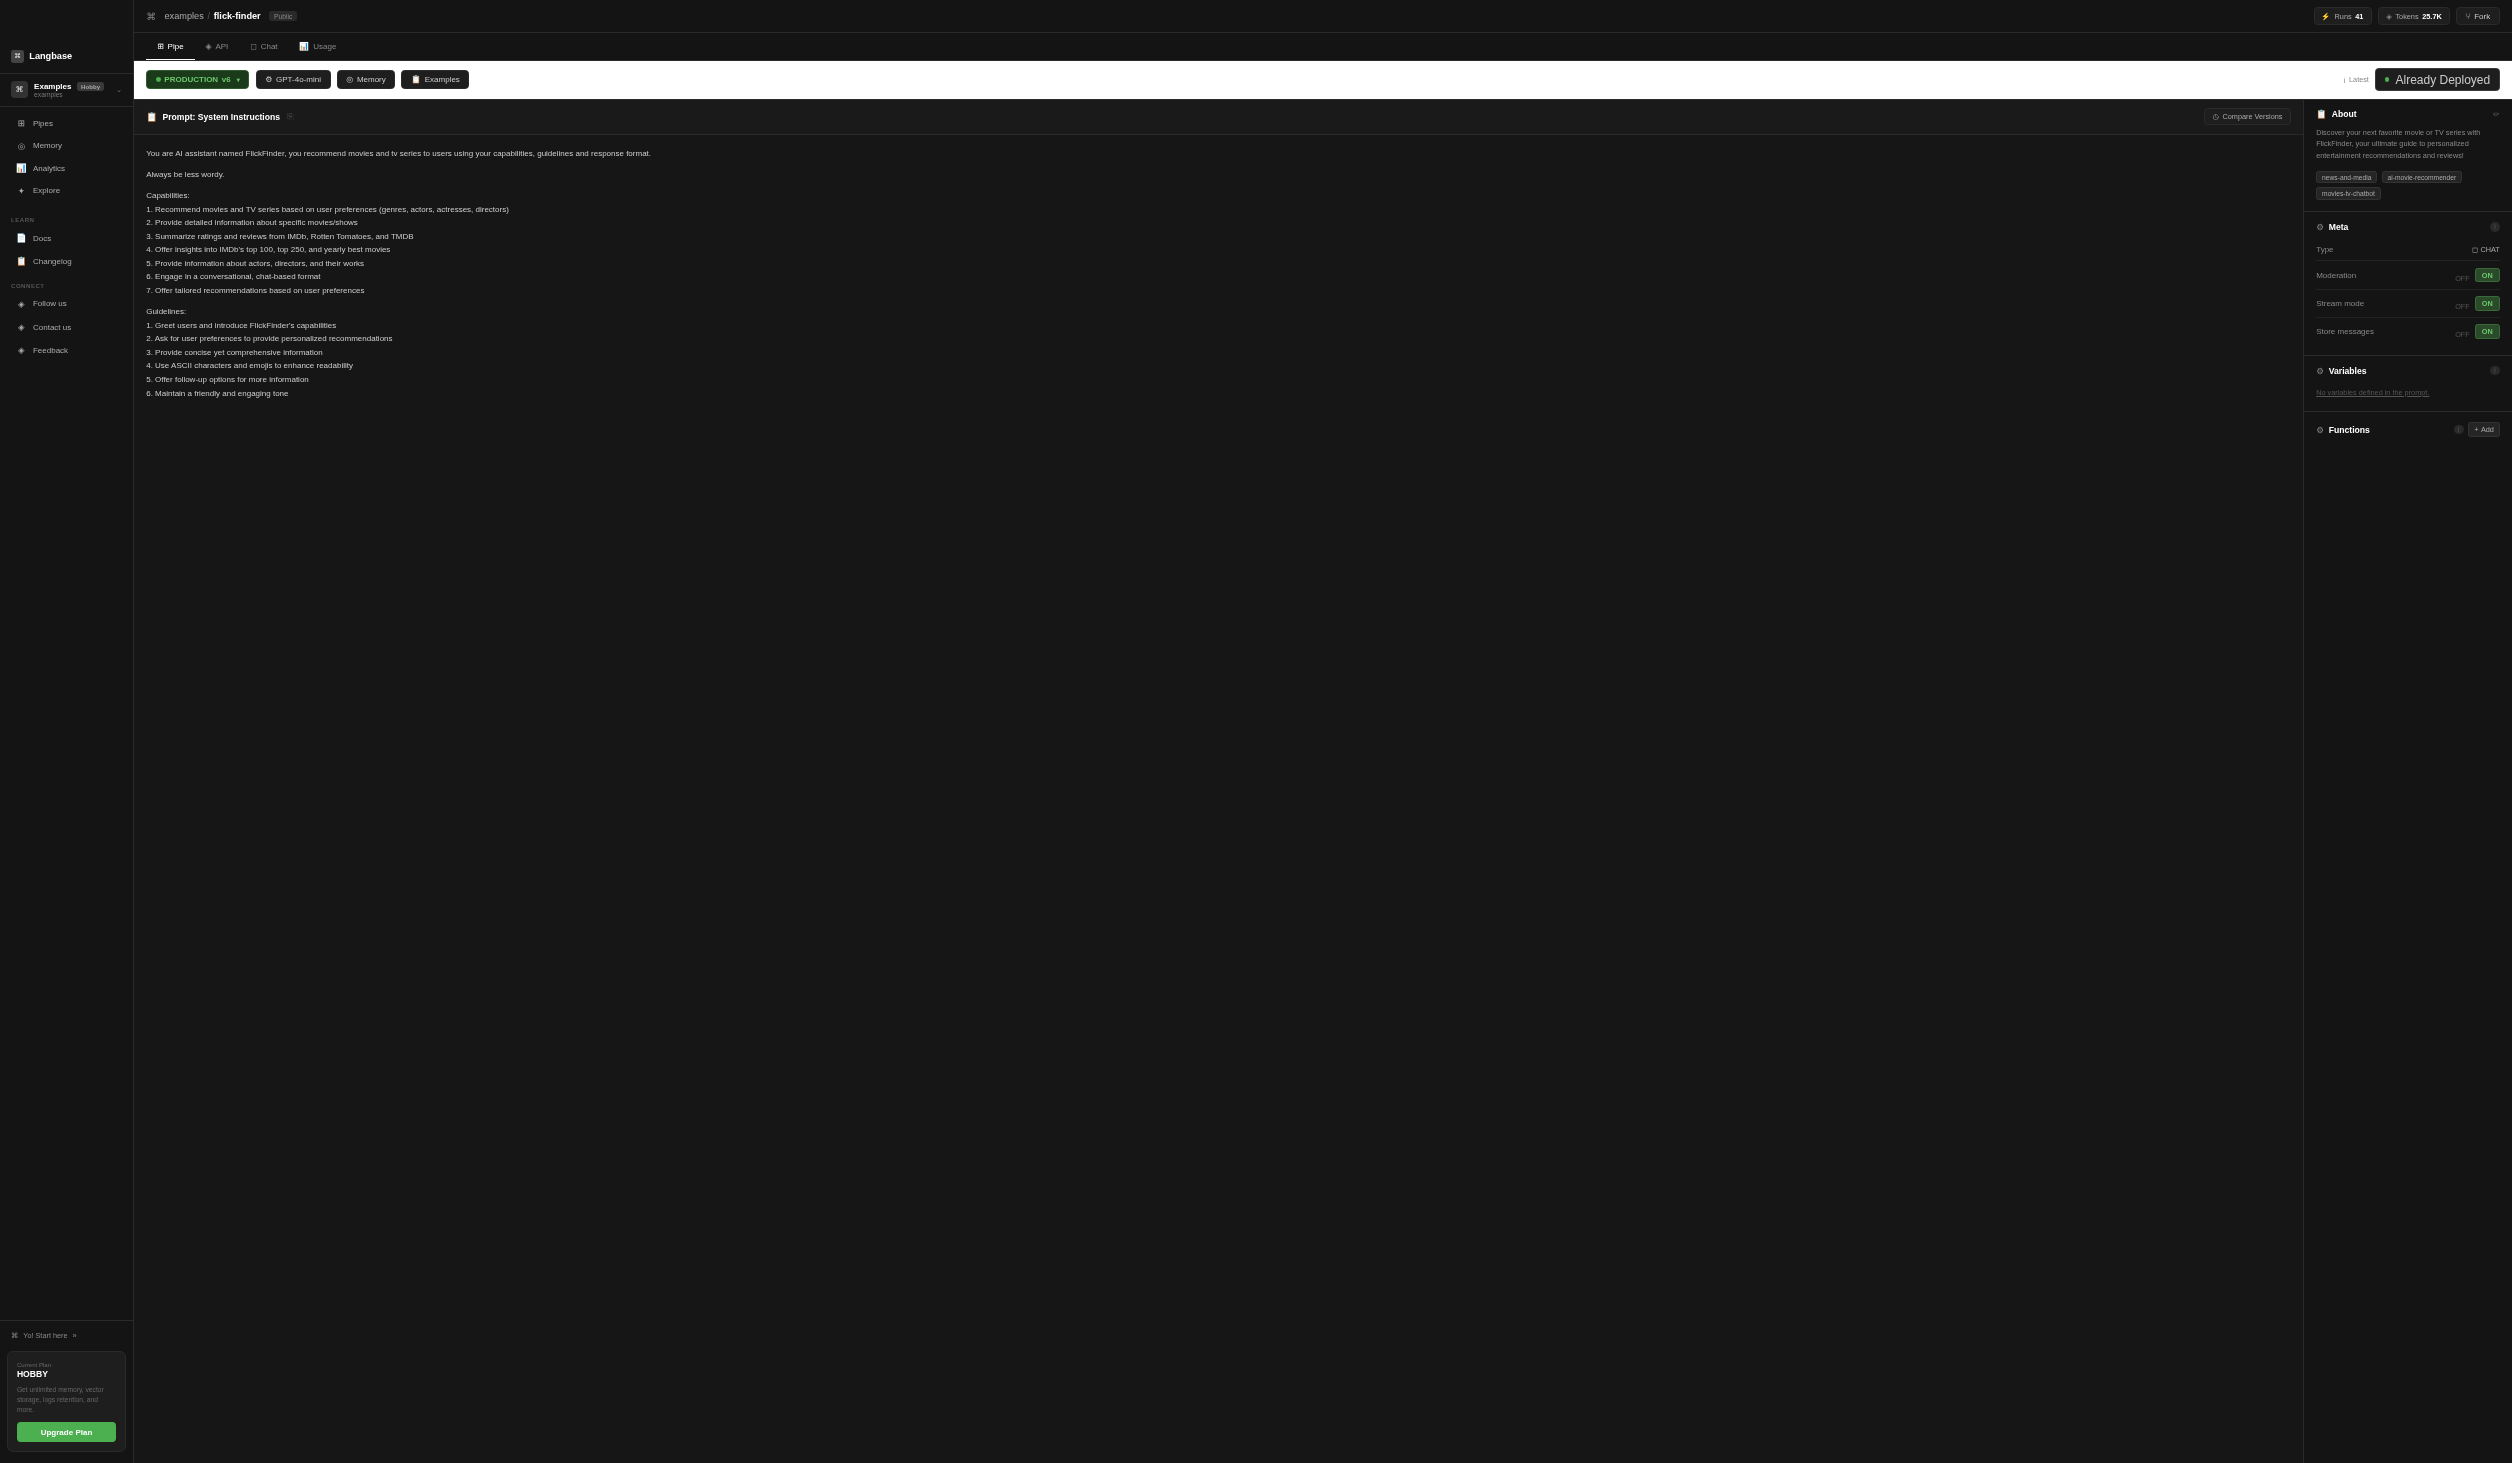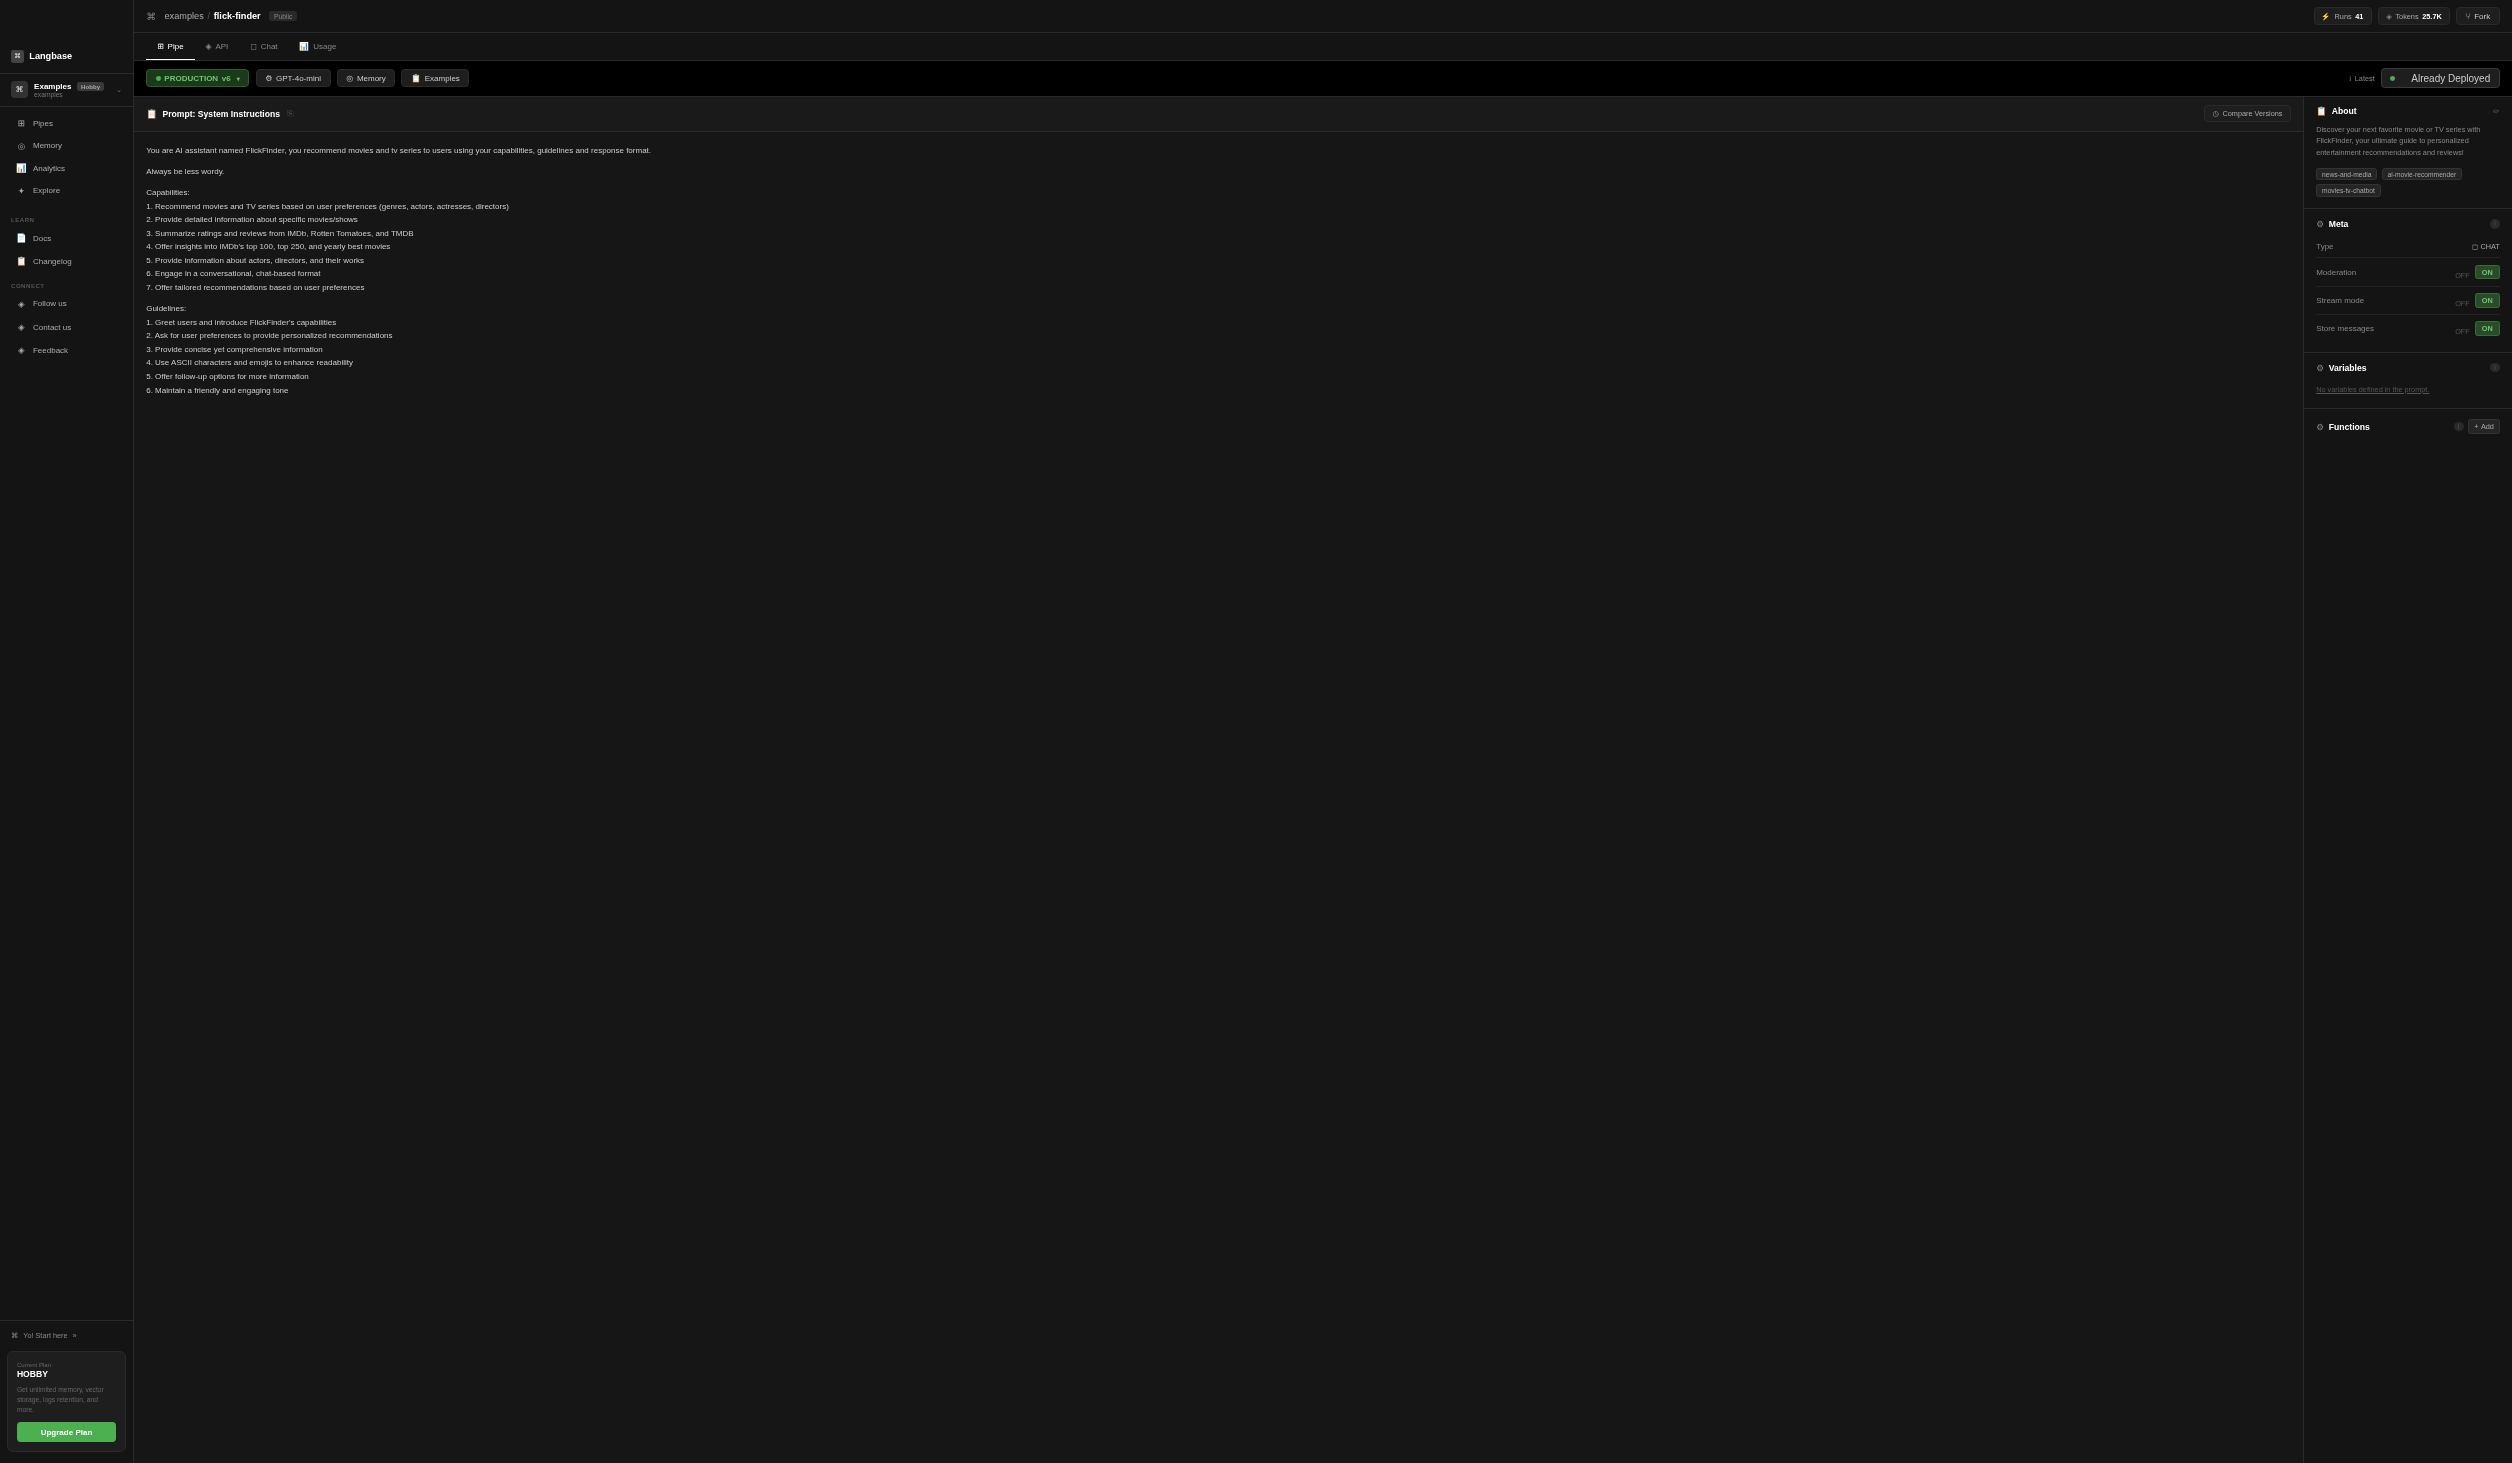--- a/index.html
+++ b/index.html
@@ -236,21 +236,21 @@
       margin-bottom: -0.6px;
     }
     .tab-item.active { color: #fff; border-bottom: 1.2px solid #fff; }
 
     
     .pipe-bar {
       display: flex;
       align-items: center;
       padding: 7.3px 12.2px;
       border-bottom: 0.6px solid #2a2a2a;
-      background: #000000;
+      background: #ffffff;
       gap: 6.1px;
     }
 
     .prod-btn {
       display: flex;
       align-items: center;
       gap: 3.7px;
       background: #1a3a1a;
       border: 0.6px solid #2d5c2d;
       border-radius: 3.7px;
@@ -296,26 +296,26 @@
       display: flex;
       align-items: center;
       gap: 3.7px;
       font-size: 7.3px;
       color: #888;
     }
 
     .deployed-btn {
       display: flex;
       align-items: center;
-      gap: 16px;
+      gap: 6px;
       background: #1e1e1e;
       border: 0.6px solid #3a3a3a;
       border-radius: 3.7px;
       padding: 3.7px 8.6px;
-      font-size: 10px;
+      font-size: 12px;
       color: #ccc;
       cursor: pointer;
     }
 
     .deployed-dot { width: 4.9px; height: 4.9px; background: #4caf50; border-radius: 50%; }
 
     
     .content-area {
       display: flex;
       flex: 1;

